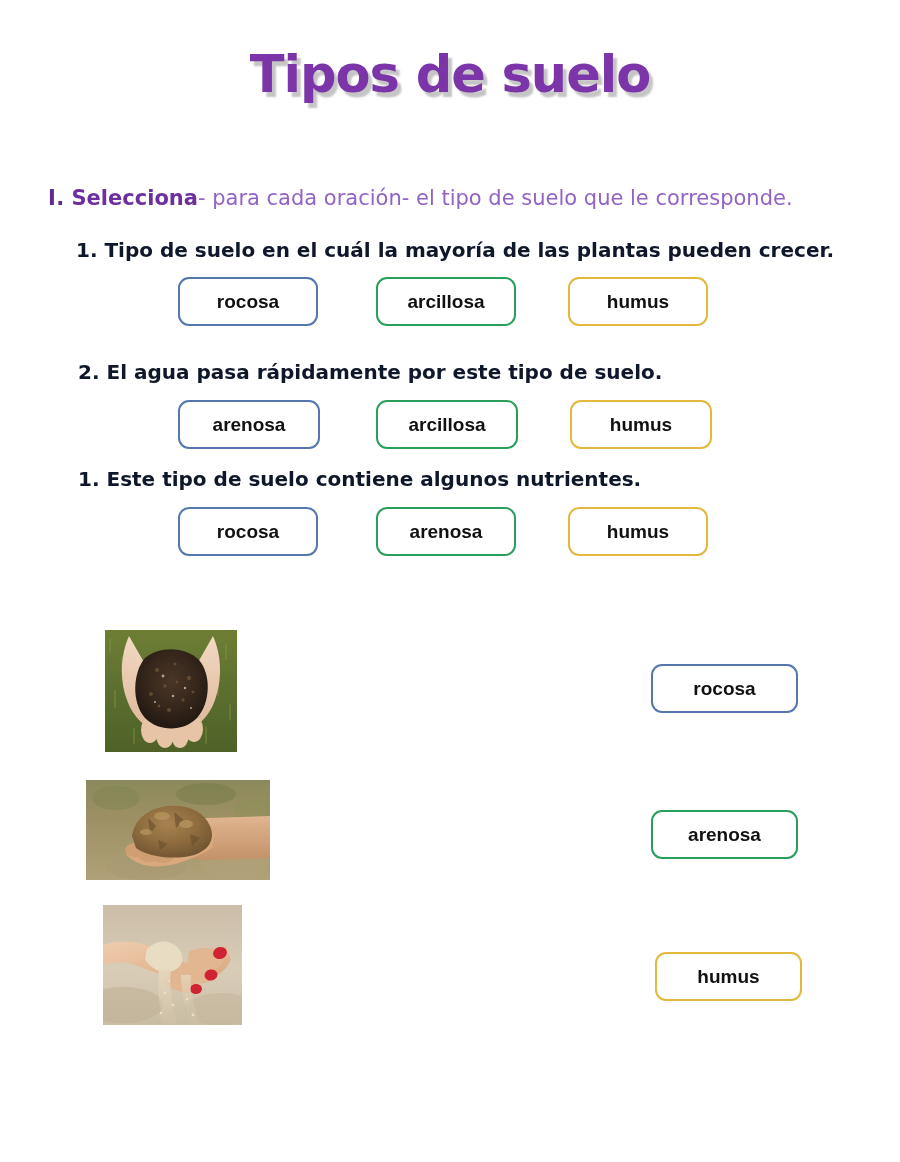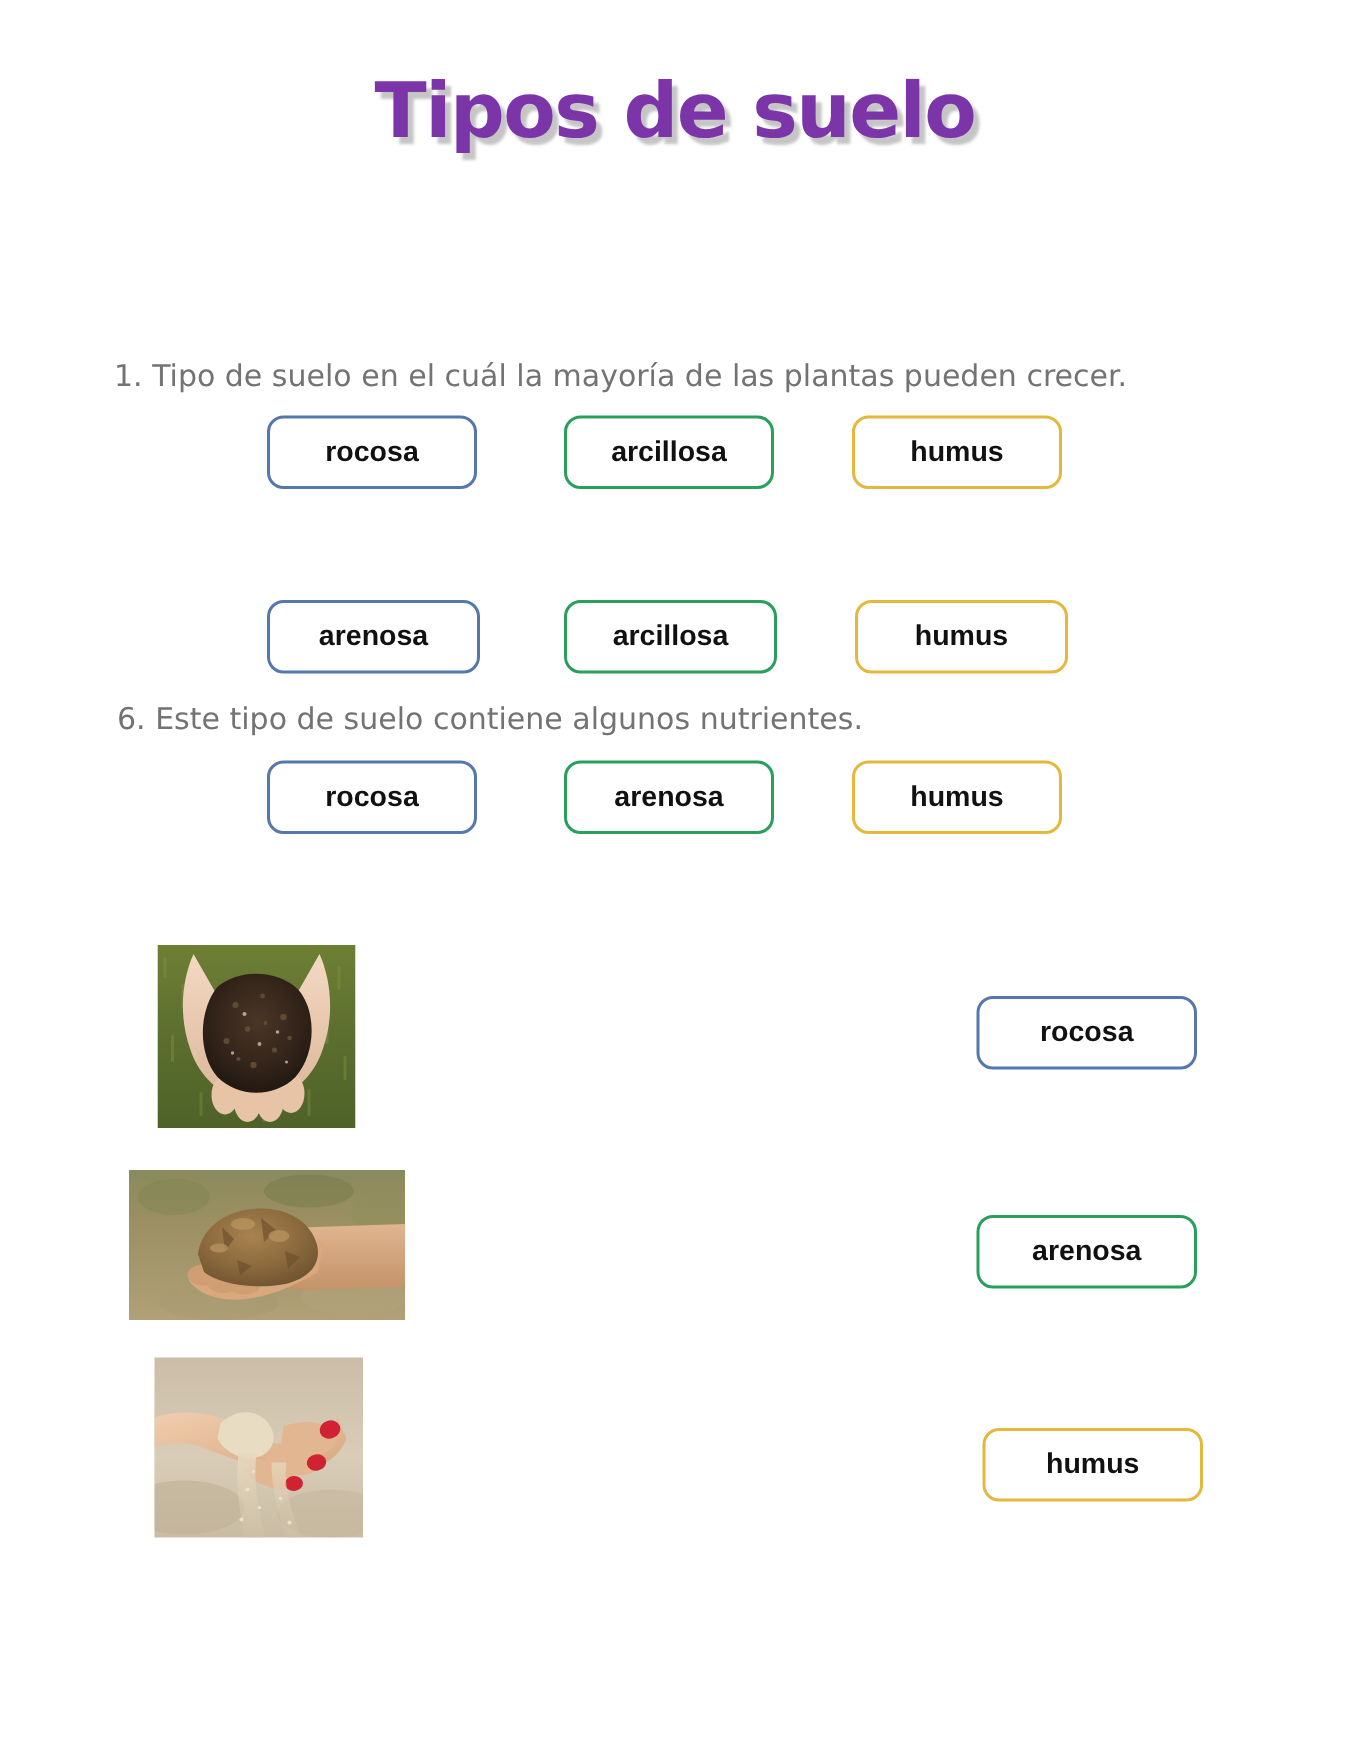--- a/index.html
+++ b/index.html
@@ -62,22 +62,22 @@
   }
 
   #sec1-head { left: 48px; top: 186px; }
   #sec2-head { left: 48px; top: 580px; }
 
   
   .question {
     position: absolute;
     font-family: "DejaVu Sans", sans-serif;
     font-size: 20px;
-    font-weight: 400;
-    color: #737373;
+    font-weight: 700;
+    color: #0f172a;
     white-space: nowrap;
   }
   #q1 { left: 76px; top: 238px; }
   #q2 { left: 78px; top: 360px; }
   #q3 { left: 78px; top: 467px; }
 
   
   .options-row {
     position: absolute;
     display: flex;
@@ -157,47 +157,52 @@
   #match-arenosa { left: 651px; top: 810px; width: 147px; }
   #match-humus   { left: 655px; top: 952px; width: 147px; }
 </style>
 </head>
 <body>
 
 <div class="page">
 
   <div class="title">Tipos de suelo</div>
 
+  <div class="section-head" id="sec1-head">
+    <span class="numeral">I.</span>
+    <span class="verb">Selecciona</span><span class="rest">- para cada oración- el tipo de suelo que le corresponde.</span>
+  </div>
 
   <div class="question" id="q1">1.  Tipo de suelo en el cuál la mayoría de las plantas pueden crecer.</div>
   <div class="options-row" id="row1">
     <div class="slot">
       <div class="opt-box blue">rocosa</div>
     </div>
     <div class="slot">
       <div class="opt-box green">arcillosa</div>
     </div>
     <div class="slot">
       <div class="opt-box yellow">humus</div>
     </div>
   </div>
 
+  <div class="question" id="q2">2. El agua pasa rápidamente por este tipo de suelo.</div>
   <div class="options-row" id="row2">
     <div class="slot">
       <div class="opt-box blue">arenosa</div>
     </div>
     <div class="slot">
       <div class="opt-box green">arcillosa</div>
     </div>
     <div class="slot">
       <div class="opt-box yellow">humus</div>
     </div>
   </div>
 
-  <div class="question" id="q3">6. Este tipo de suelo contiene algunos nutrientes.</div>
+  <div class="question" id="q3">1. Este tipo de suelo contiene algunos nutrientes.</div>
   <div class="options-row" id="row3">
     <div class="slot">
       <div class="opt-box blue">rocosa</div>
     </div>
     <div class="slot">
       <div class="opt-box green">arenosa</div>
     </div>
     <div class="slot">
       <div class="opt-box yellow">humus</div>
     </div>

